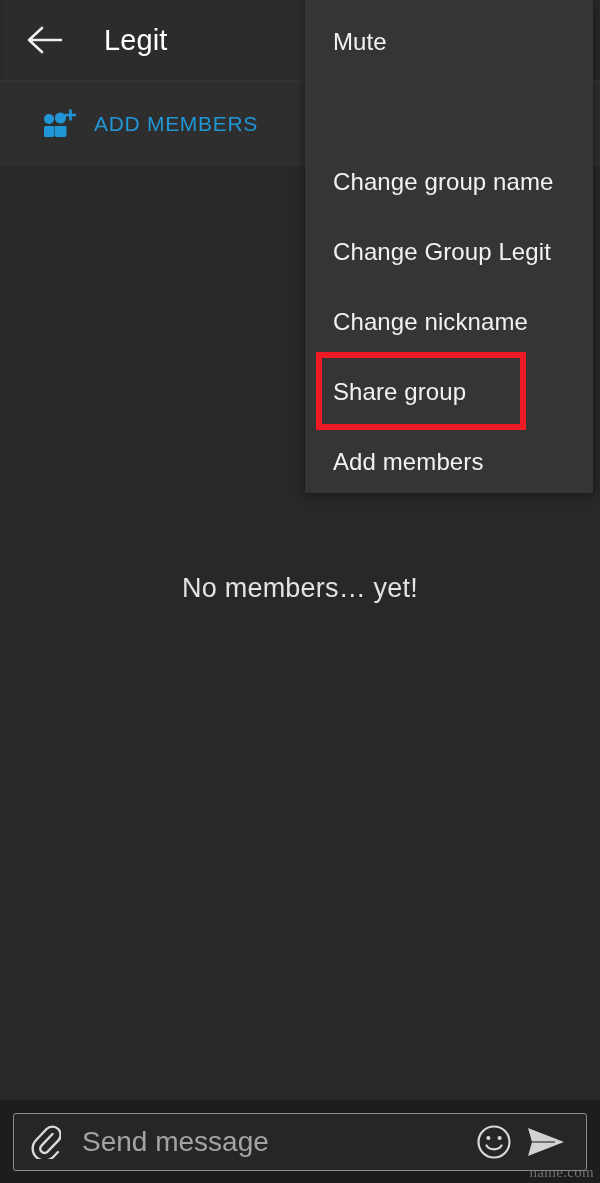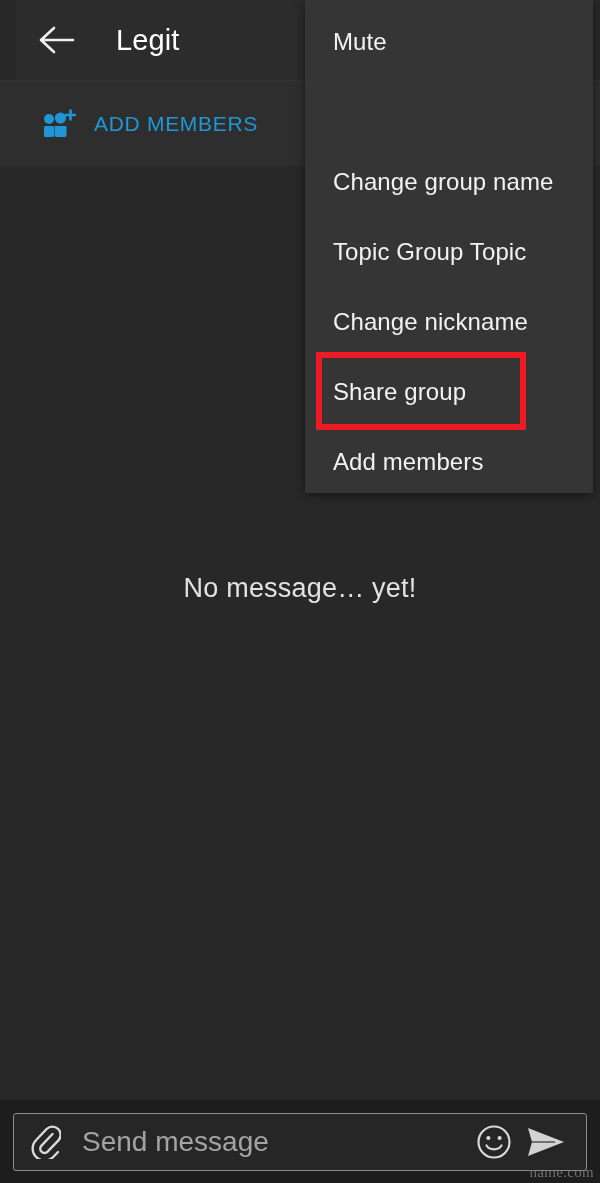--- a/index.html
+++ b/index.html
@@ -15,21 +15,21 @@
     position: relative;
     width: 600px;
     height: 1183px;
     overflow: hidden;
     background: #282828;
   }
 
   
   .app-header {
     position: absolute;
-    left: 16px; top: 0;
+    left: 4px; top: 0;
     width: 528px;
     height: 80px;
     background: #2c2c2c;
     display: flex;
     align-items: center;
   }
   .back-btn {
     width: 62px;
     height: 62px;
     margin-left: 10px;
@@ -235,31 +235,31 @@
         <circle cx="7" cy="10" r="5" fill="#2196d6"></circle>
         <rect x="2" y="17" width="10" height="11" rx="1.6" fill="#2196d6"></rect>
         <circle cx="18.5" cy="9" r="5.6" fill="#2196d6"></circle>
         <path d="M12.5 17 h12 v8.5 a2.6 2.6 0 0 1 -2.6 2.6 h-6.8 a2.6 2.6 0 0 1 -2.6 -2.6 z" fill="#2196d6"></path>
         <path d="M28.5 1.5 v9 M24 6 h9" stroke="#2196d6" stroke-width="2.6" stroke-linecap="round"></path>
       </svg>
     </span>
     <span class="add-members-label">ADD MEMBERS</span>
   </div>
 
-  <div class="empty-state">No message… yet!</div>
+  <div class="empty-state">No members… yet!</div>
 
   <div class="dropdown-menu">
     <div class="menu-item" style="top:7px;">
       <span>Mute</span>
     </div>
     <div class="menu-item" style="top:147px;">
       <span>Change group name</span>
     </div>
     <div class="menu-item" style="top:217px;">
-      <span>Topic Group Topic</span>
+      <span>Change Group Legit</span>
     </div>
     <div class="menu-item" style="top:287px;text-align:center;">
       <span>Change nickname</span>
     </div>
     <div class="menu-item" style="top:357px;">
       <span>Share group</span>
     </div>
     <div class="menu-item" style="top:427px;">
       <span>Add members</span>
     </div>

